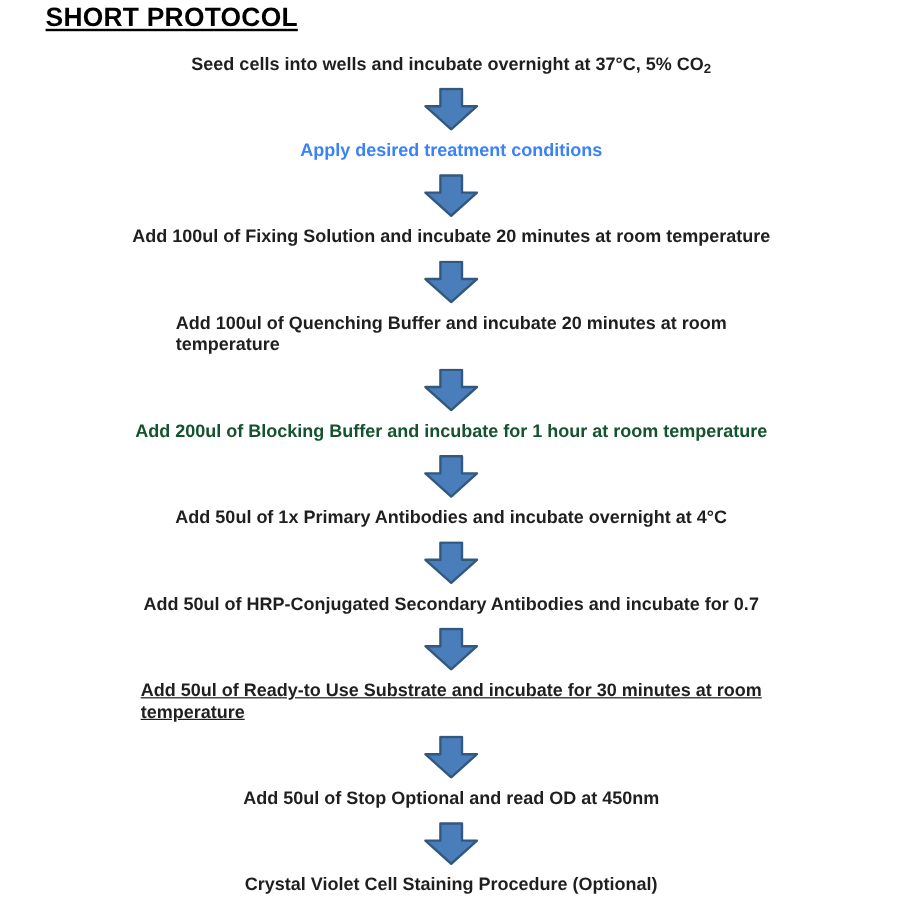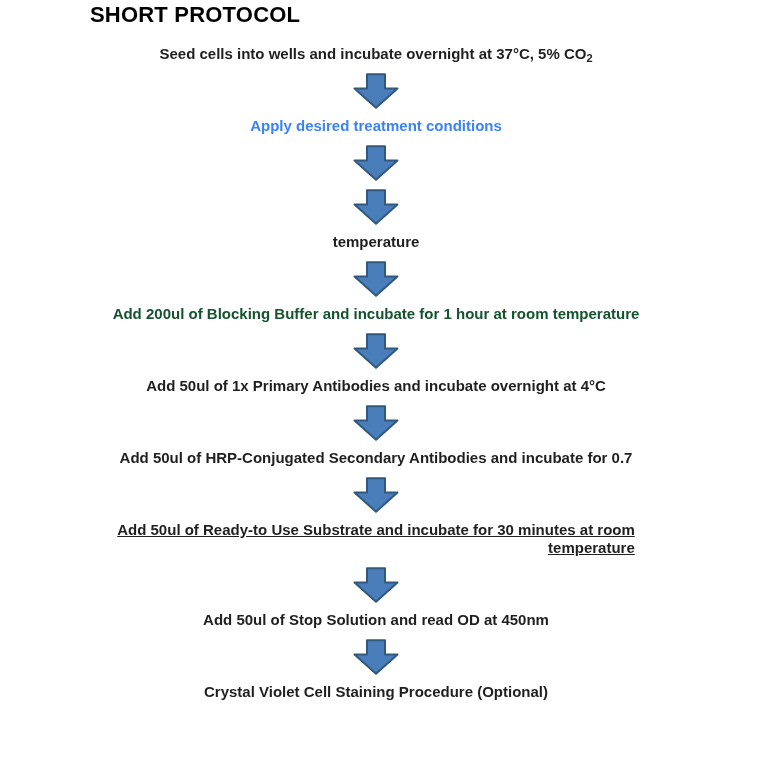--- a/index.html
+++ b/index.html
@@ -8,40 +8,41 @@
     background: #ffffff;
     overflow: hidden;
     font-family: "Liberation Sans", "DejaVu Sans", sans-serif;
   }
   .page {
     position: relative;
     width: 764px; height: 764px;
     background: #ffffff;
   }
   .title {
-    margin: 4px 0 0 90px;
+    margin: 4px 0 0 38px;
     font-size: 22px;
     line-height: 22px;
     font-weight: 700;
     color: #000000;
     letter-spacing: 0.2px;
+    text-decoration: underline;
   }
   .flow {
     margin-top: 19px;
     padding-right: 12px; 
     display: flex;
     flex-direction: column;
     align-items: center;
   }
   .step-text {
     font-size: 15px;
     line-height: 18px;
     font-weight: 700;
     color: #1f1f1f;
-    text-align: right;
+    text-align: left;
     margin-bottom: 10px;
     max-width: 640px;
   }
   .step-text .line { display: block; }
   .step-text sub {
     font-size: 11px;
     line-height: 0;
     vertical-align: -3px;
     font-weight: 700;
   }
@@ -71,28 +72,32 @@
     <div class="step-text" style="color: #3b82f6;">
       <span class="line">Apply desired treatment conditions</span>
     </div>
 
     <div class="arrow-wrap">
       <svg width="46" height="36" viewBox="0 0 46 36">
           <polygon points="14,1.2 32,1.2 32,15.5 44.5,15.5 23,34.8 1.5,15.5 14,15.5" stroke-width="2" stroke-linejoin="round" fill="#4A7EBB" stroke="#33587E"></polygon>
         </svg>
     </div>
 
+    <div class="step-text" style="color: rgb(31, 31, 31);">
+      <span class="line">Add 100ul of Fixing Solution and incubate 20 minutes at room temperature</span>
+    </div>
 
     <div class="arrow-wrap">
       <svg width="46" height="36" viewBox="0 0 46 36">
           <polygon points="14,1.2 32,1.2 32,15.5 44.5,15.5 23,34.8 1.5,15.5 14,15.5" stroke-width="2" stroke-linejoin="round" fill="#4A7EBB" stroke="#33587E"></polygon>
         </svg>
     </div>
 
     <div class="step-text" style="color: rgb(31, 31, 31);">
+      <span class="line">Add 100ul of Quenching Buffer and incubate 20 minutes at room</span>
       <span class="line">temperature</span>
     </div>
 
     <div class="arrow-wrap">
       <svg width="46" height="36" viewBox="0 0 46 36">
           <polygon points="14,1.2 32,1.2 32,15.5 44.5,15.5 23,34.8 1.5,15.5 14,15.5" stroke-width="2" stroke-linejoin="round" fill="#4A7EBB" stroke="#33587E"></polygon>
         </svg>
     </div>
 
     <div class="step-text" style="color: #14532d;">
@@ -130,21 +135,21 @@
       <span class="line">temperature</span>
     </div>
 
     <div class="arrow-wrap">
       <svg width="46" height="36" viewBox="0 0 46 36">
           <polygon points="14,1.2 32,1.2 32,15.5 44.5,15.5 23,34.8 1.5,15.5 14,15.5" stroke-width="2" stroke-linejoin="round" fill="#4A7EBB" stroke="#33587E"></polygon>
         </svg>
     </div>
 
     <div class="step-text" style="color: rgb(31, 31, 31);">
-      <span class="line">Add 50ul of Stop Solution and read OD at 450nm</span>
+      <span class="line">Add 50ul of Stop Optional and read OD at 450nm</span>
     </div>
 
     <div class="arrow-wrap">
       <svg width="46" height="36" viewBox="0 0 46 36">
           <polygon points="14,1.2 32,1.2 32,15.5 44.5,15.5 23,34.8 1.5,15.5 14,15.5" stroke-width="2" stroke-linejoin="round" fill="#4A7EBB" stroke="#33587E"></polygon>
         </svg>
     </div>
 
     <div class="step-text" style="color: rgb(31, 31, 31);">
       <span class="line">Crystal Violet Cell Staining Procedure (Optional)</span>

